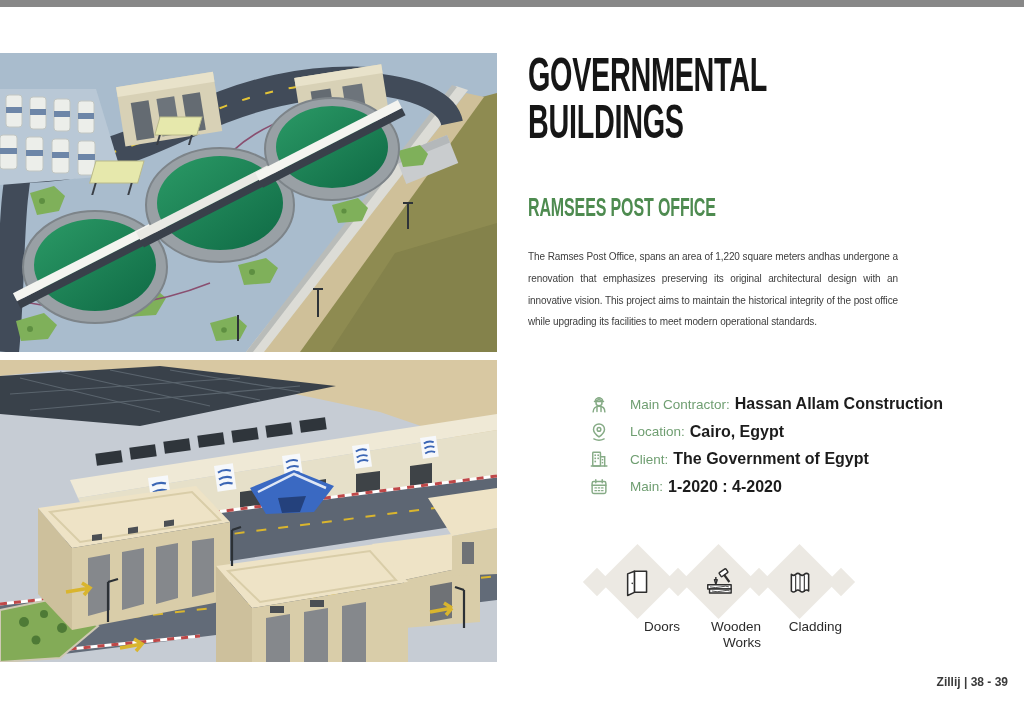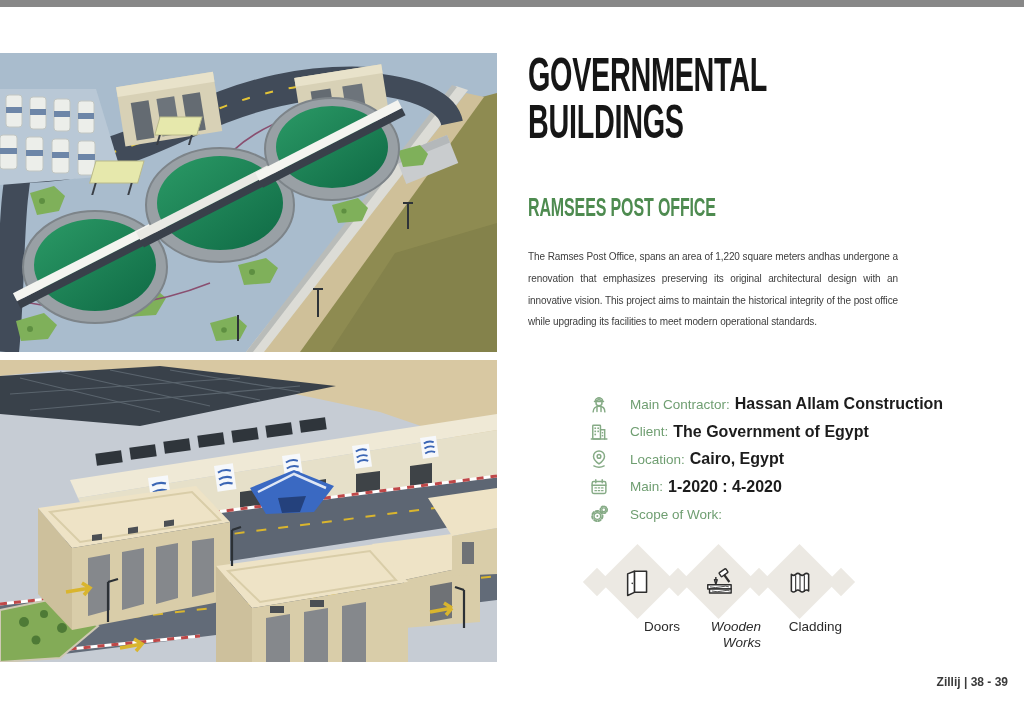--- a/index.html
+++ b/index.html
@@ -377,20 +377,32 @@
             <path d="M8,8.9 a4,3.6 0 0 1 8,0"></path>
             <path d="M7.1,9.3 h9.8"></path>
               <path d="M11,5.4 h2"></path>
             <path d="M5.6,20.6 c0-4 2.8-6.2 6.4-6.2 s6.4,2.2 6.4,6.2"></path>
             <path d="M9.8,15.2 v5"></path>
               <path d="M14.2,15.2 v5"></path>
           </svg>
         </span>
         <span class="detail-label">Main Contractor:</span>
         <span class="detail-value">Hassan Allam Construction</span>
+      </div>
+
+      <div class="detail-row">
+        <span class="detail-icon">
+          <svg viewBox="0 0 24 24" fill="none" stroke-width="1.6" stroke-linecap="round">
+            <path d="M12,3.2 a6,6 0 0 1 6,6 c0,3.6 -3.4,6.3 -6,8.2 c-2.6,-1.9 -6,-4.6 -6,-8.2 a6,6 0 0 1 6,-6 Z"></path>
+            <circle cx="12" cy="9.2" r="2"></circle>
+            <path d="M6.4,19.6 q5.6,3 11.2,0"></path>
+          </svg>
+        </span>
+        <span class="detail-label">Location:</span>
+        <span class="detail-value">Cairo, Egypt</span>
       </div>
 
       <div class="detail-row">
         <span class="detail-icon">
           <svg viewBox="0 0 24 24" fill="none" stroke-width="1.6" stroke-linecap="round">
             <rect x="5.2" y="4.6" width="8.4" height="15" rx="0.8"></rect>
             <path d="M13.6,9.6 h4.6 v10"></path>
             <path d="M3.6,19.6 h17"></path>
             <g stroke="none" fill="#86ab86">
               <rect x="7" y="7" width="1.8" height="1.8"></rect>
@@ -403,58 +415,33 @@
             </g>
           </svg>
         </span>
         <span class="detail-label">Client:</span>
         <span class="detail-value">The Government of Egypt</span>
       </div>
 
       <div class="detail-row">
         <span class="detail-icon">
           <svg viewBox="0 0 24 24" fill="none" stroke-width="1.6" stroke-linecap="round">
-            <path d="M12,3.2 a6,6 0 0 1 6,6 c0,3.6 -3.4,6.3 -6,8.2 c-2.6,-1.9 -6,-4.6 -6,-8.2 a6,6 0 0 1 6,-6 Z"></path>
-            <circle cx="12" cy="9.2" r="2"></circle>
-            <path d="M6.4,19.6 q5.6,3 11.2,0"></path>
-          </svg>
-        </span>
-        <span class="detail-label">Location:</span>
-        <span class="detail-value">Cairo, Egypt</span>
-      </div>
-
-      <div class="detail-row">
-        <span class="detail-icon">
-          <svg viewBox="0 0 24 24" fill="none" stroke-width="1.6" stroke-linecap="round">
             <rect x="4.5" y="6" width="15" height="13" rx="1.8"></rect>
             <path d="M4.5,10 h15"></path>
             <path d="M8.5,4 v3.4 M15.5,4 v3.4"></path>
             <g stroke-width="1.4">
               <path d="M7.6,13 h1.6 M11.2,13 h1.6 M14.8,13 h1.6"></path>
               <path d="M7.6,16 h1.6 M11.2,16 h1.6 M14.8,16 h1.6"></path>
             </g>
           </svg>
         </span>
         <span class="detail-label">Main:</span>
         <span class="detail-value">1-2020 : 4-2020</span>
       </div>
 
-      <div class="detail-row">
-        <span class="detail-icon">
-          <svg viewBox="0 0 24 24" fill="none" stroke-width="1.5" stroke-linecap="round">
-            <circle cx="10.2" cy="14.2" r="5.6" stroke-width="2.2" stroke-dasharray="2.6 2.2"></circle>
-            <circle cx="10.2" cy="14.2" r="3.6"></circle>
-            <circle cx="10.2" cy="14.2" r="1.1" fill="#86ab86" stroke="none"></circle>
-            <circle cx="17.2" cy="7.4" r="3.7" stroke-width="1.9" stroke-dasharray="1.9 1.7"></circle>
-            <circle cx="17.2" cy="7.4" r="2.1"></circle>
-          </svg>
-        </span>
-        <span class="detail-label">Scope of Work:</span>
-        <span class="detail-value"></span>
-      </div>
 
     </div>
 
     <div class="scope-strip">
       <div class="diamond-sep" style="left:59px;top:29px;"></div>
       <div class="diamond-sep" style="left:140px;top:29px;"></div>
       <div class="diamond-sep" style="left:221px;top:29px;"></div>
       <div class="diamond-sep" style="left:303px;top:29px;"></div>
 
       <div class="diamond" style="left:83px;top:12px;"></div>
@@ -481,21 +468,21 @@
         </svg>
       </span>
       <span class="scope-icon" style="left:254px;top:21px;">
         <svg viewBox="0 0 40 40" fill="none" stroke-width="1.7" stroke-linejoin="round">
           <path d="M10.4,11.5 q2.4,2.2 4.8,0 q2.4,-2.2 4.8,0 q2.4,2.2 4.8,0 q2.4,-2.2 4.8,0 L29.6,30 q-2.4,-2.2 -4.8,0 q-2.4,2.2 -4.8,0 q-2.4,-2.2 -4.8,0 q-2.4,2.2 -4.8,0 Z" fill="#fff"></path>
           <path d="M15.2,12.6 v18.5 M20,11.5 v18.5 M24.8,12.6 v18.5" stroke-width="1.2"></path>
         </svg>
       </span>
 
       <div class="scope-label" style="left:68px;">Doors</div>
-      <div class="scope-label" style="left:149px;font-style:italic;">Wooden Works</div>
+      <div class="scope-label" style="left:149px;">Wooden Works</div>
       <div class="scope-label" style="left:230px;">Cladding</div>
     </div>
 
   </div>
 
   <div class="footer">Zillij | 38 - 39</div>
 
 </div>
 
 </body></html>

